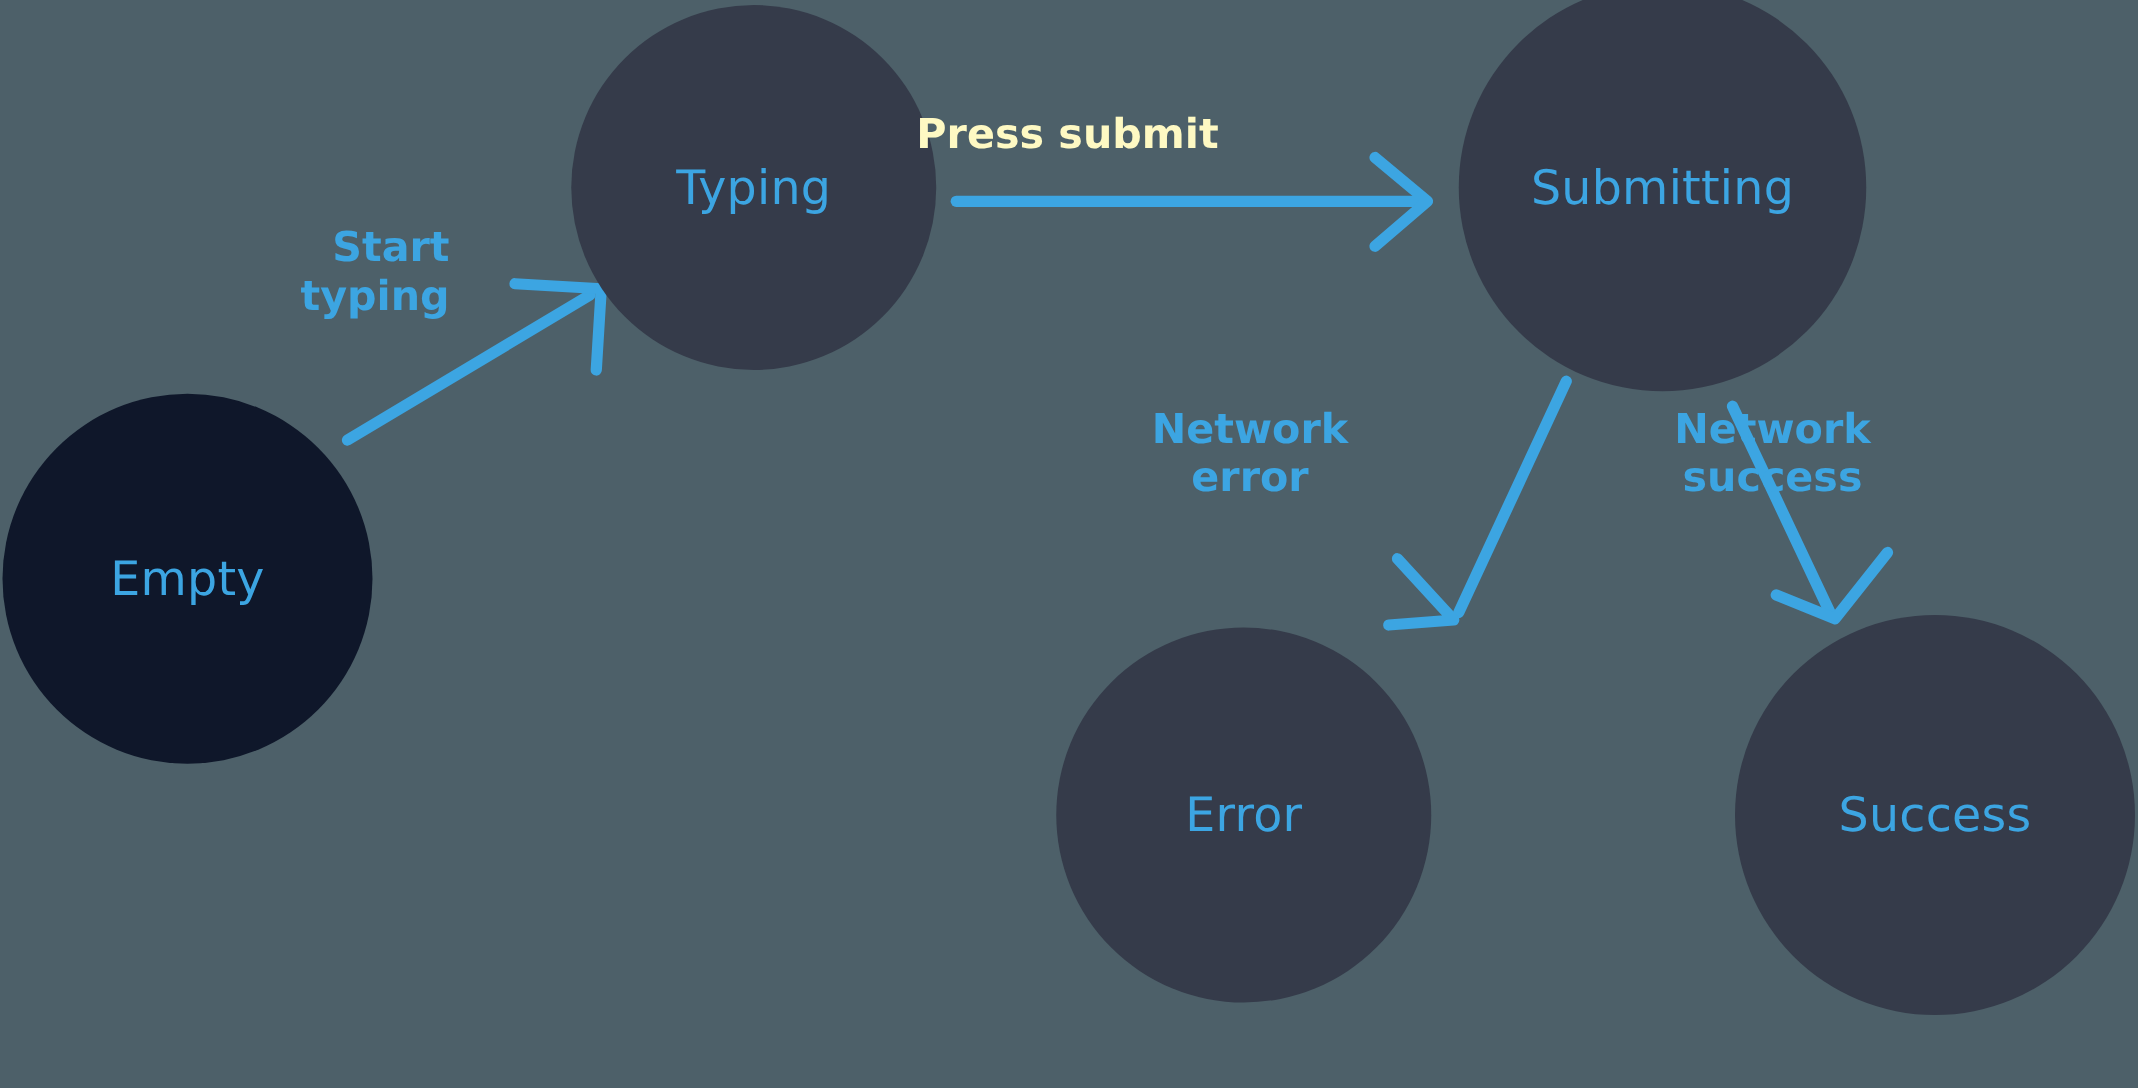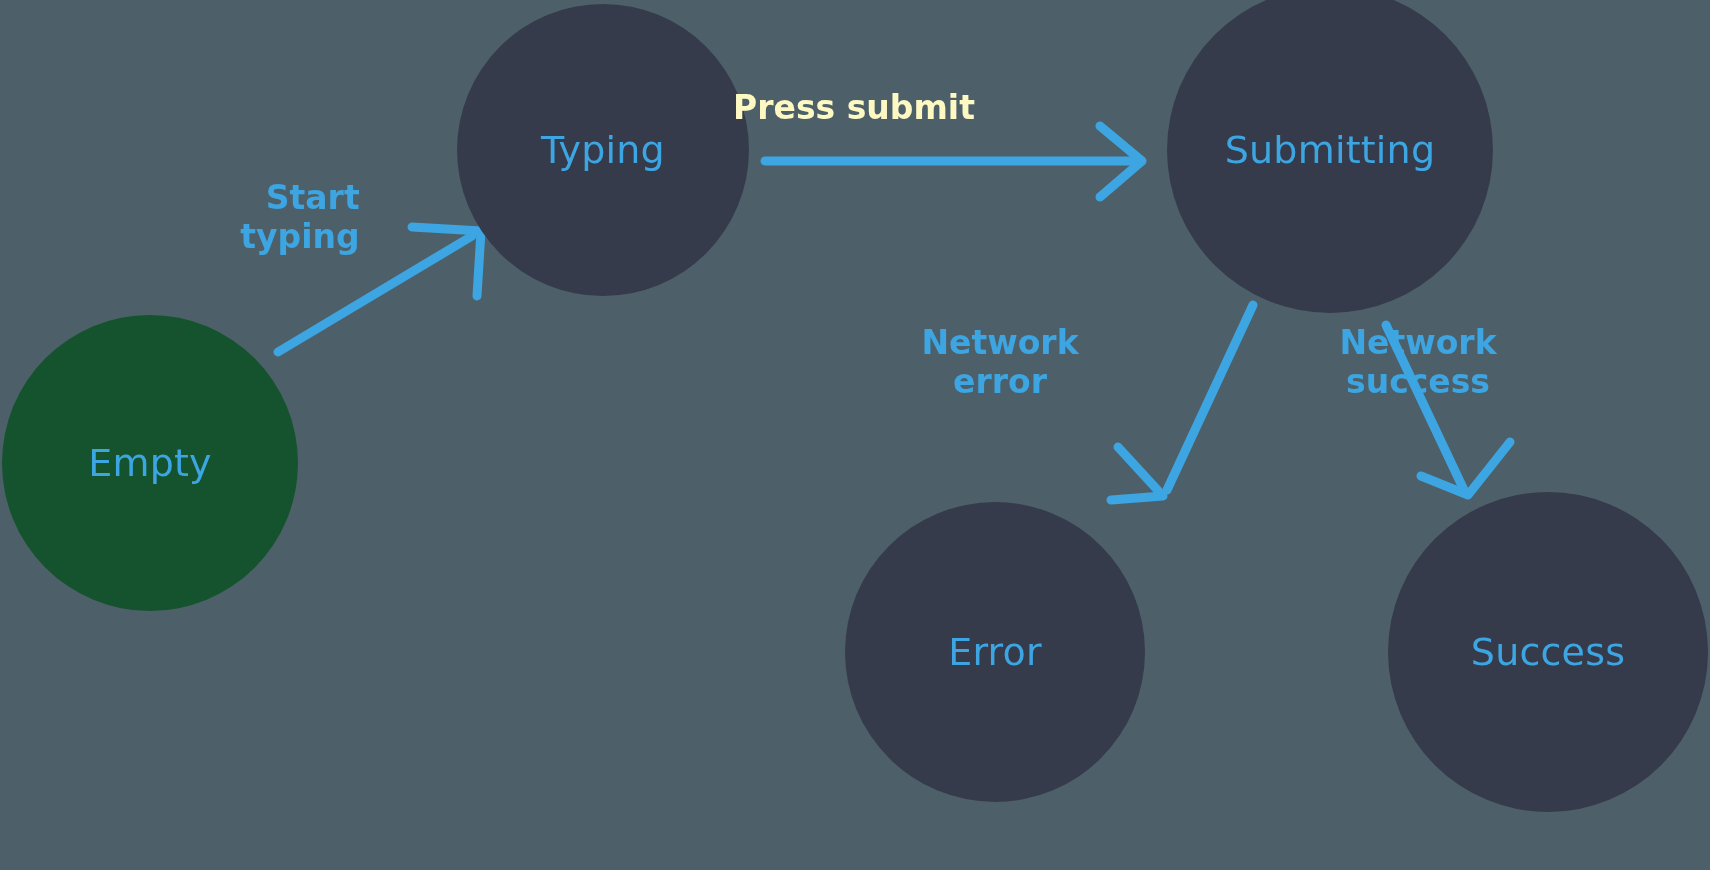--- a/index.html
+++ b/index.html
@@ -76,21 +76,21 @@
       </g>
 
       <g>
         <line x1="1386" y1="325" x2="1464" y2="490"></line>
         <polyline points="1510,442 1468,495 1421,476" fill="none"></polyline>
       </g>
 
     </g>
   </svg>
 
-  <div class="node" style="left: 2px; top: 315px; width: 296px; height: 296px; background: #14532d;">
+  <div class="node" style="left: 2px; top: 315px; width: 296px; height: 296px; background: #0f172a;">
     <span class="node-label">Empty</span>
   </div>
   <div class="node" style="left: 457px; top: 4px; width: 292px; height: 292px; background: rgb(53, 59, 74);">
     <span class="node-label">Typing</span>
   </div>
   <div class="node" style="left: 1167px; top: -13px; width: 326px; height: 326px; background: rgb(53, 59, 74);">
     <span class="node-label">Submitting</span>
   </div>
   <div class="node" style="left: 845px; top: 502px; width: 300px; height: 300px; background: rgb(53, 59, 74);">
     <span class="node-label">Error</span>

